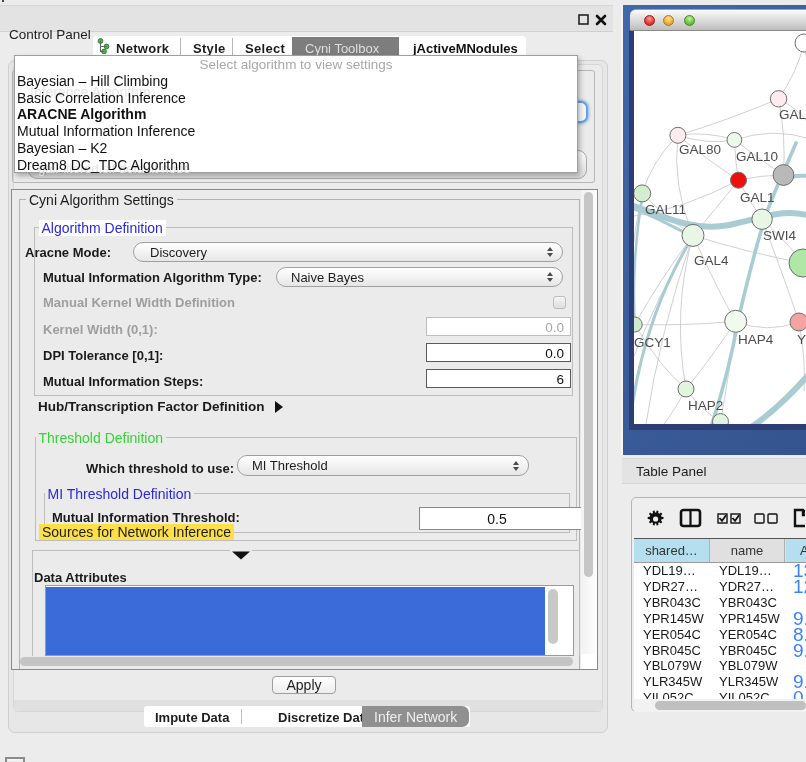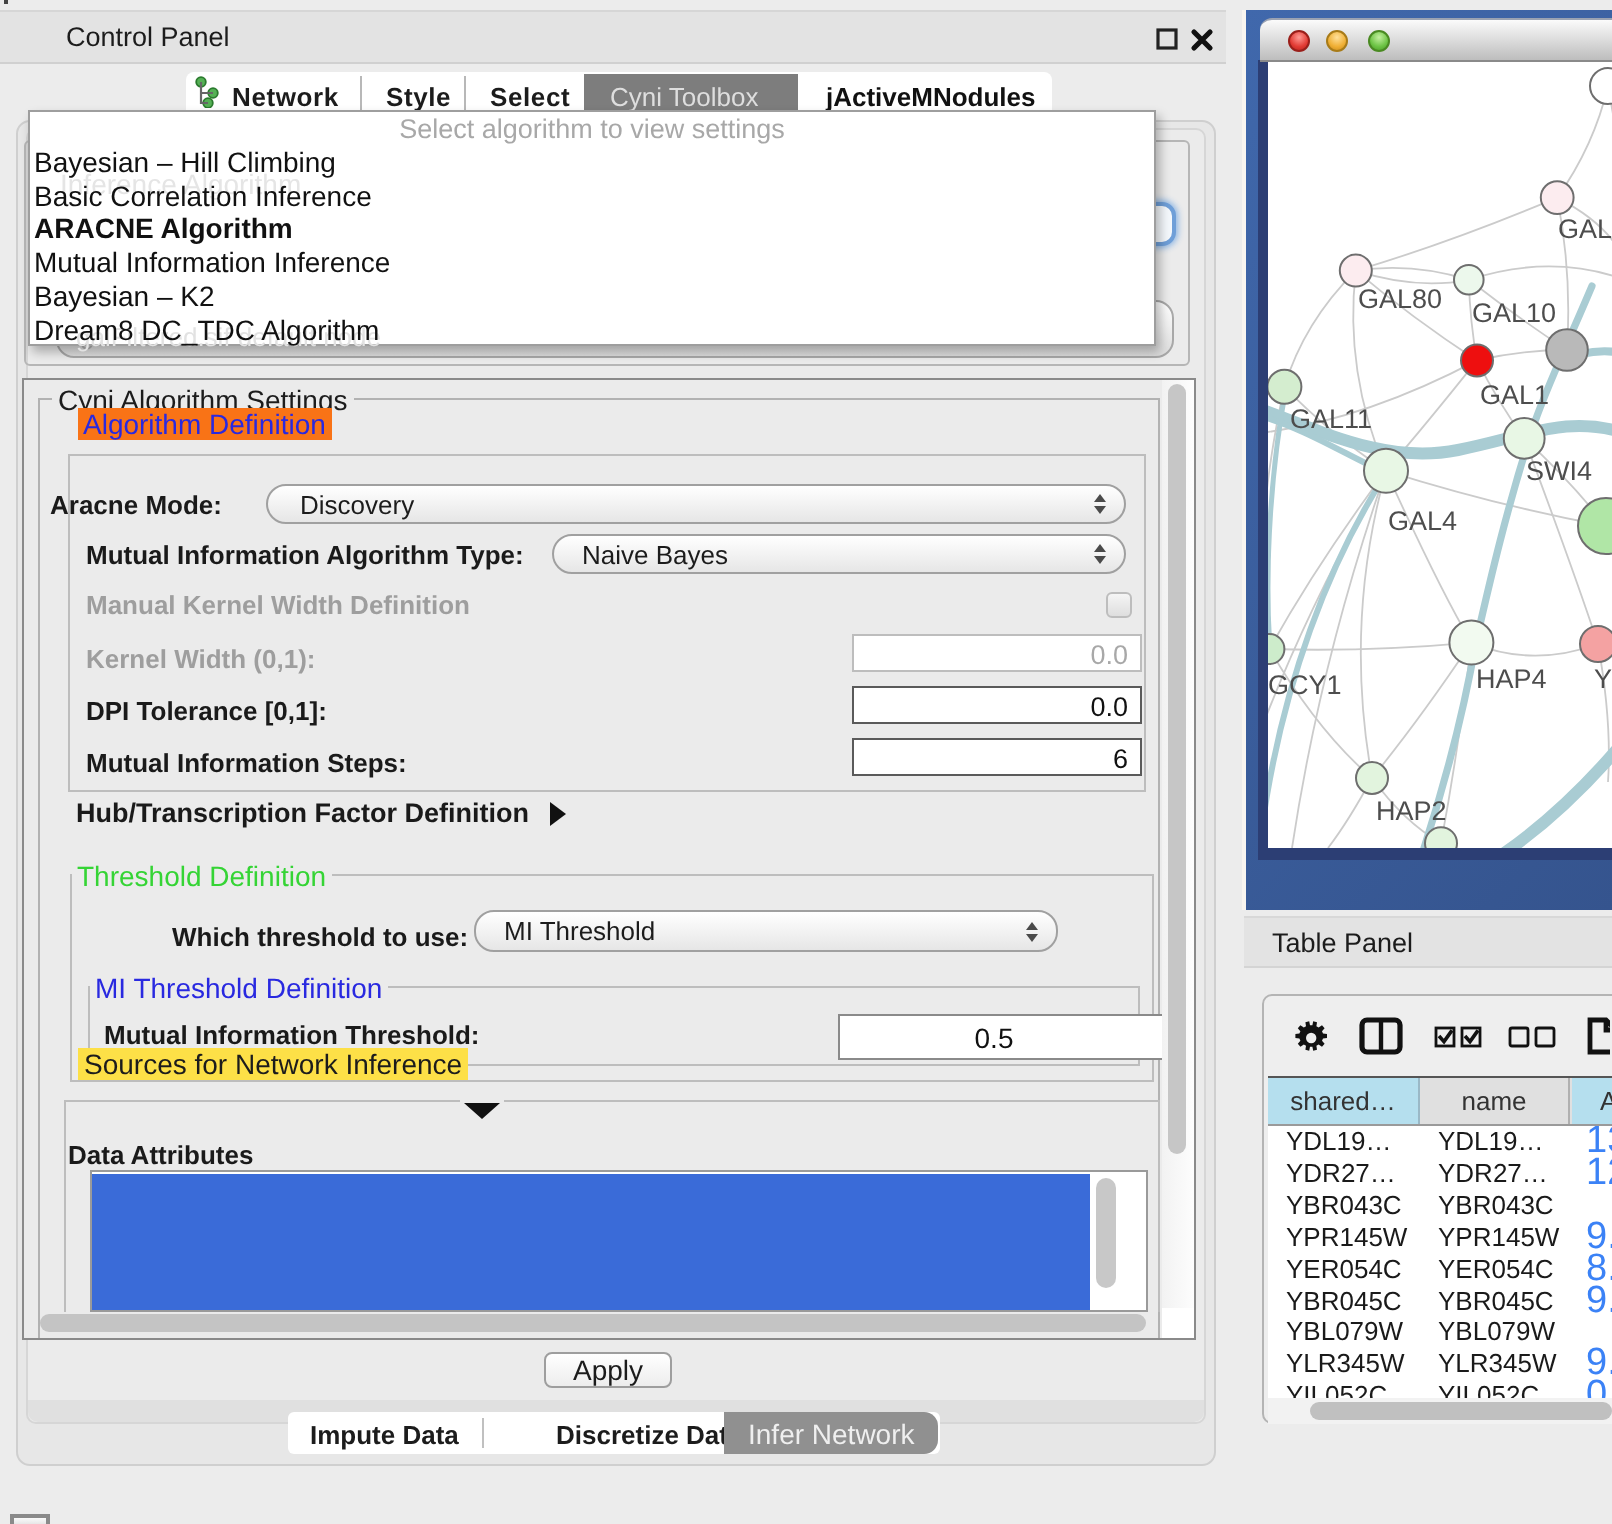--- a/index.html
+++ b/index.html
@@ -7,21 +7,21 @@
 .abs { position:absolute; }
 #stage { position:relative; width:806px; height:762px; }
 .bold { font-weight:bold; }
 </style>
 </head>
 <body>
 <div id="stage">
 
 <div class="abs" style="left:2px;top:0;width:2px;height:2px;background:#444;"></div>
 <div class="abs" style="left:0;top:5px;width:613px;height:27px;background:#e3e3e3;border-top:1px solid #d6d6d6;border-bottom:1px solid #d0d0d0;"></div>
-<div class="abs" style="left:9px;top:11px;font-size:13.5px;color:#1c1c1c;margin-left:24px;">Control Panel</div>
+<div class="abs" style="left:9px;top:27px;font-size:13.5px;color:#1c1c1c;">Control Panel</div>
 
 <svg class="abs" style="left:577px;top:12px;" width="32" height="15" viewBox="0 0 32 15">
   <rect x="2" y="3" width="9" height="9" fill="none" stroke="#222" stroke-width="1.6"></rect>
   <path d="M20 4 L28 12 M28 4 L20 12" stroke="#111" stroke-width="2.6" stroke-linecap="round"></path>
 </svg>
 
 <div class="abs" style="left:8px;top:60px;width:600px;height:673px;background:#e7e7e7;border:1px solid #cfcfcf;border-radius:7px;"></div>
 <div class="abs" style="left:13px;top:64px;width:590px;height:648px;background:#ebebeb;border:1px solid #d6d6d6;border-radius:5px;"></div>
 <div class="abs" style="left:14px;top:700px;width:588px;height:11px;background:#e0e0e0;border-radius:0 0 5px 5px;"></div>
 
@@ -31,21 +31,21 @@
 <div class="abs" style="left:40px;top:160px;font-size:13px;color:#b4b4b4;">galFiltered.sif default node</div>
 
 <div class="abs" style="left:560px;top:101px;width:28px;height:22px;border:2px solid #6f9fd8;border-radius:7px;background:#f4f8fc;box-shadow:0 0 3px 1px #8ab4e4;"></div>
 
 <div class="abs" style="left:11px;top:189px;width:587px;height:481px;background:#ebebeb;border:1px solid #8a8a8a;"></div>
 
 <div class="abs" style="left:19px;top:199px;width:561px;height:470px;border:1px solid #b2b2b2;border-bottom:none;"></div>
 <div class="abs" style="left:26px;top:192px;padding:0 3px;background:#ebebeb;font-size:14px;color:#1c1c1c;">Cyni Algorithm Settings</div>
 
 <div class="abs" style="left:34px;top:227px;width:539px;height:169px;border:1px solid #bdbdbd;"></div>
-<div class="abs" style="left:38.5px;top:204px;padding:0 3px;background:#f97316;font-size:14px;color:#2929e0;">Algorithm Definition</div>
+<div class="abs" style="left:38.5px;top:220px;padding:0 3px;background:#ffffff;font-size:14px;color:#2929e0;">Algorithm Definition</div>
 
 <div class="abs bold" style="left:25px;top:245px;font-size:13px;color:#1a1a1a;">Aracne Mode:</div>
 <div class="abs combo" style="left:133px;top:242px;width:430px;height:20px;"></div>
 <div class="abs" style="left:150px;top:245px;font-size:13px;color:#1c1c1c;">Discovery</div>
 
 <div class="abs bold" style="left:43px;top:270px;font-size:13px;color:#1a1a1a;">Mutual Information Algorithm Type:</div>
 <div class="abs combo" style="left:276px;top:267px;width:287px;height:20px;"></div>
 <div class="abs" style="left:291px;top:270px;font-size:13px;color:#1c1c1c;">Naive Bayes</div>
 
 <div class="abs bold" style="left:43px;top:295px;font-size:13px;color:#9e9e9e;">Manual Kernel Width Definition</div>

